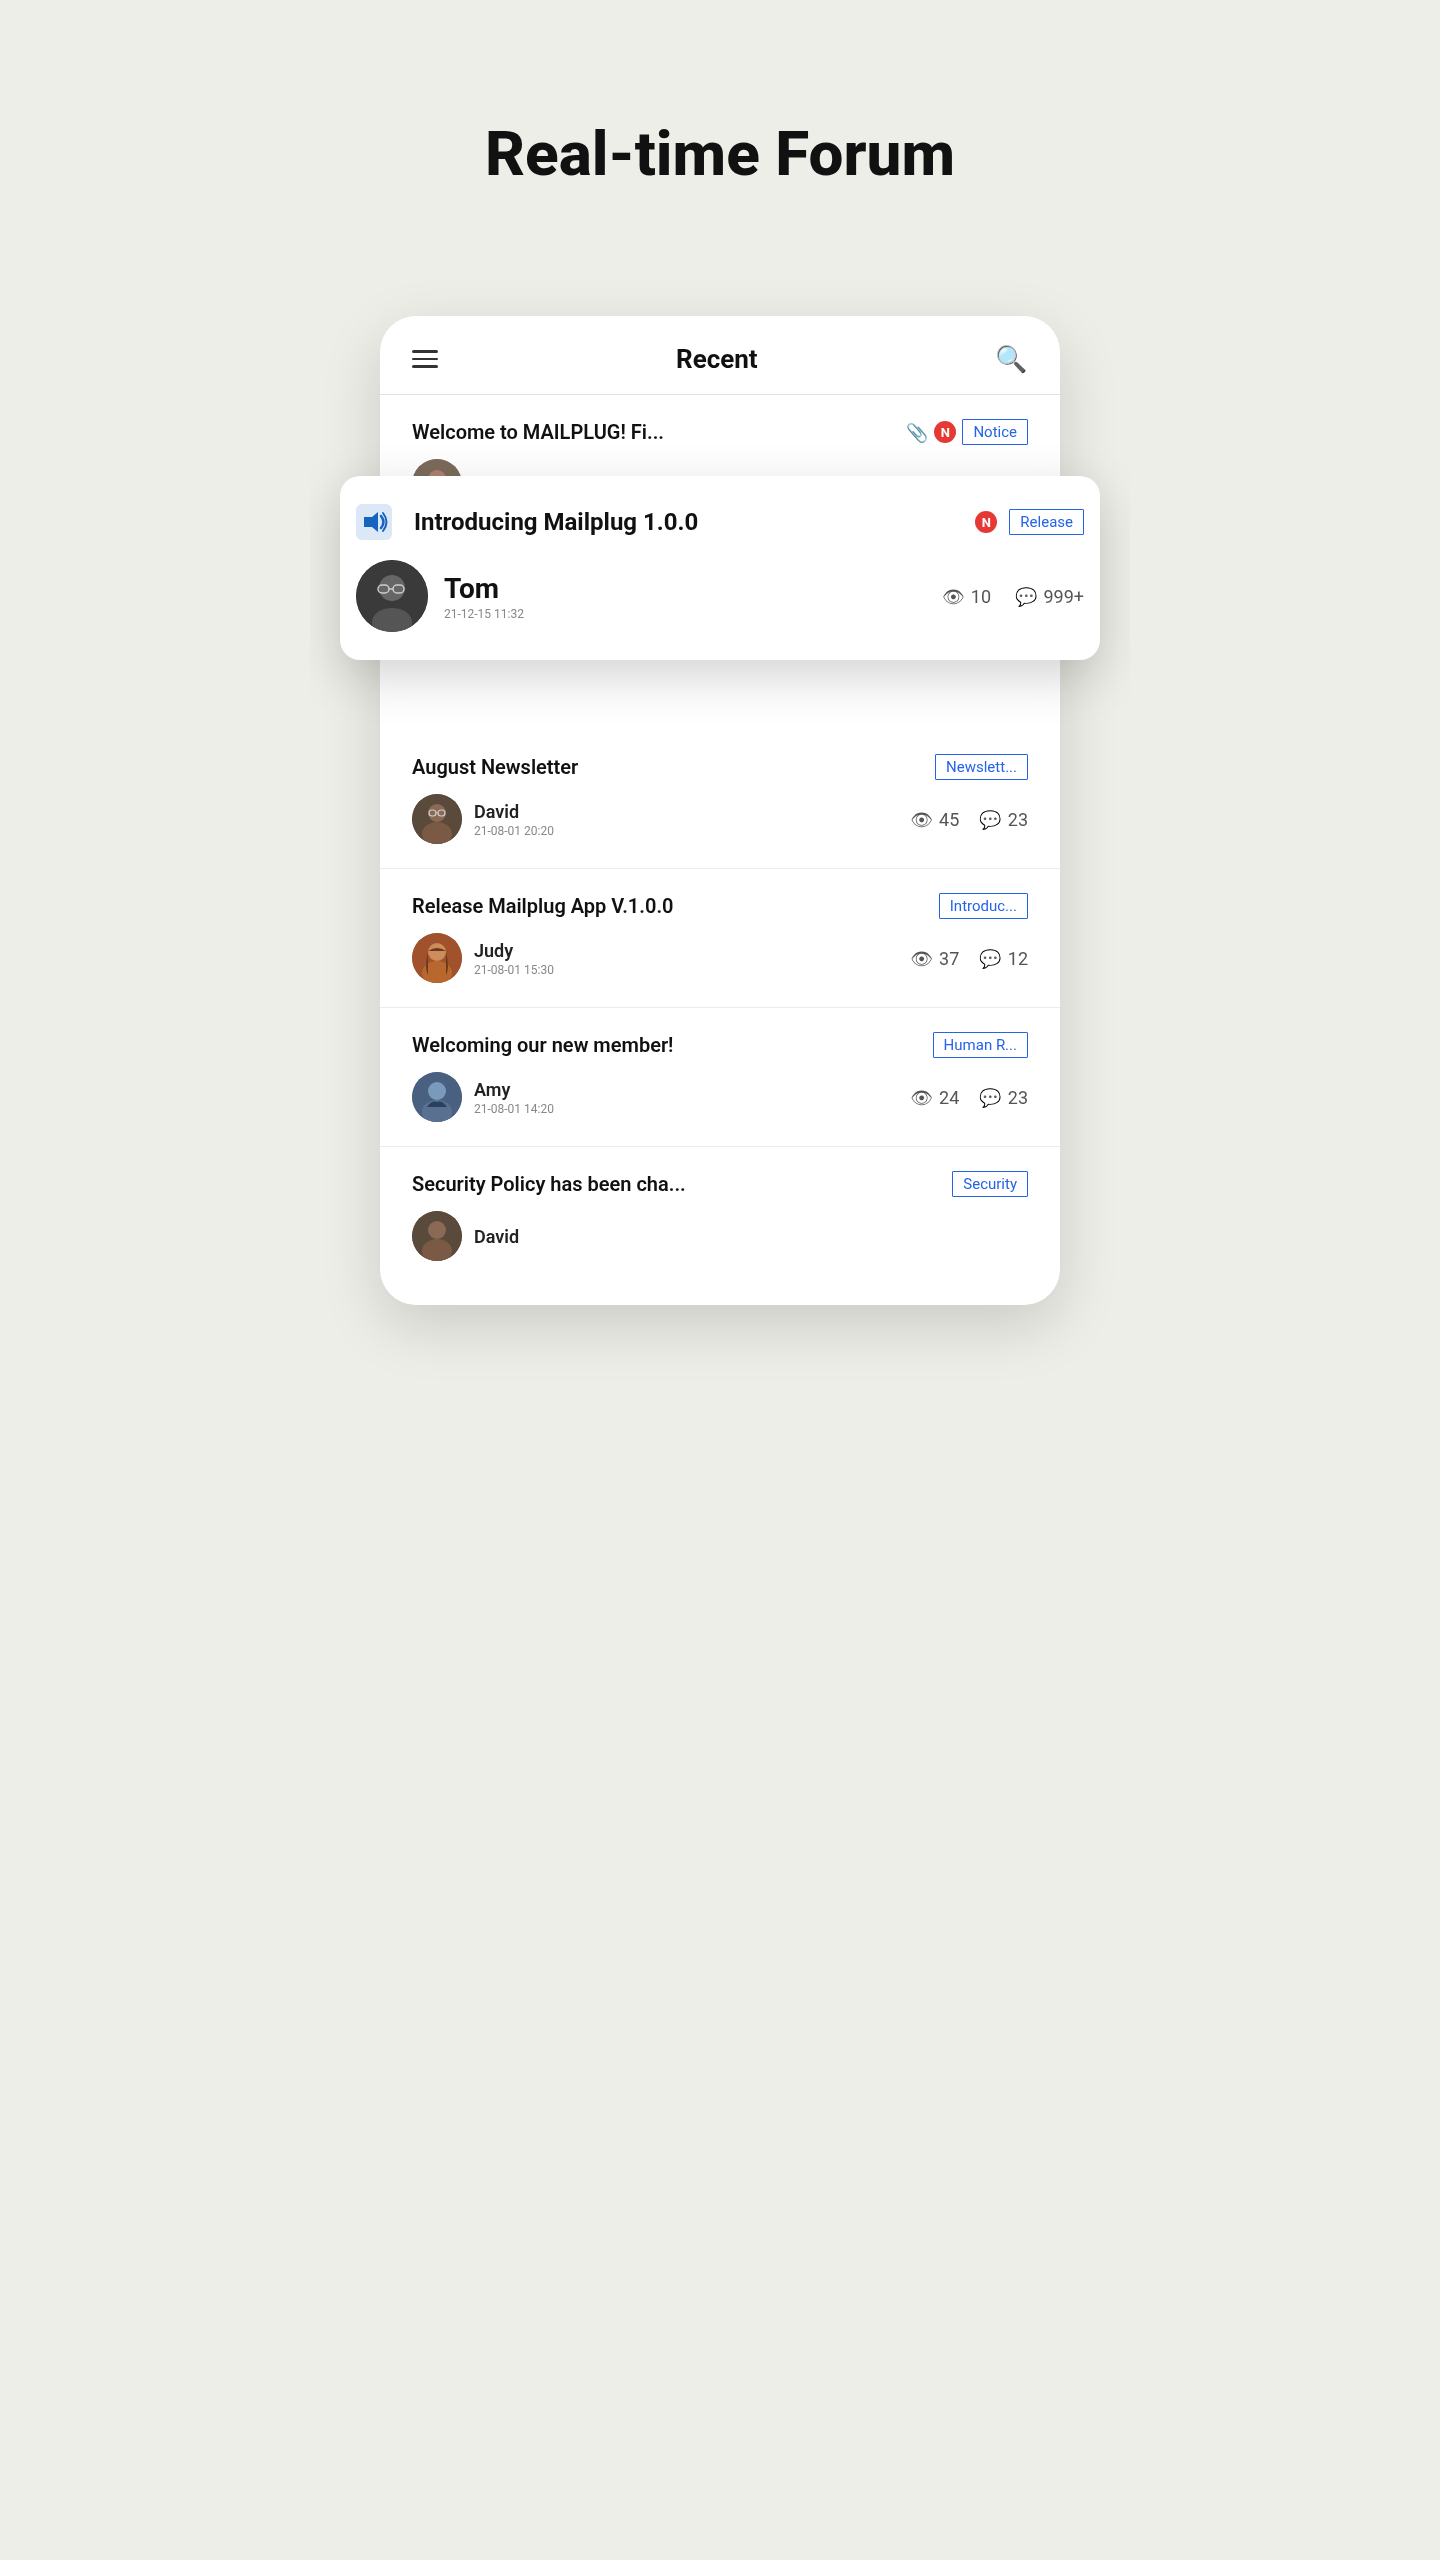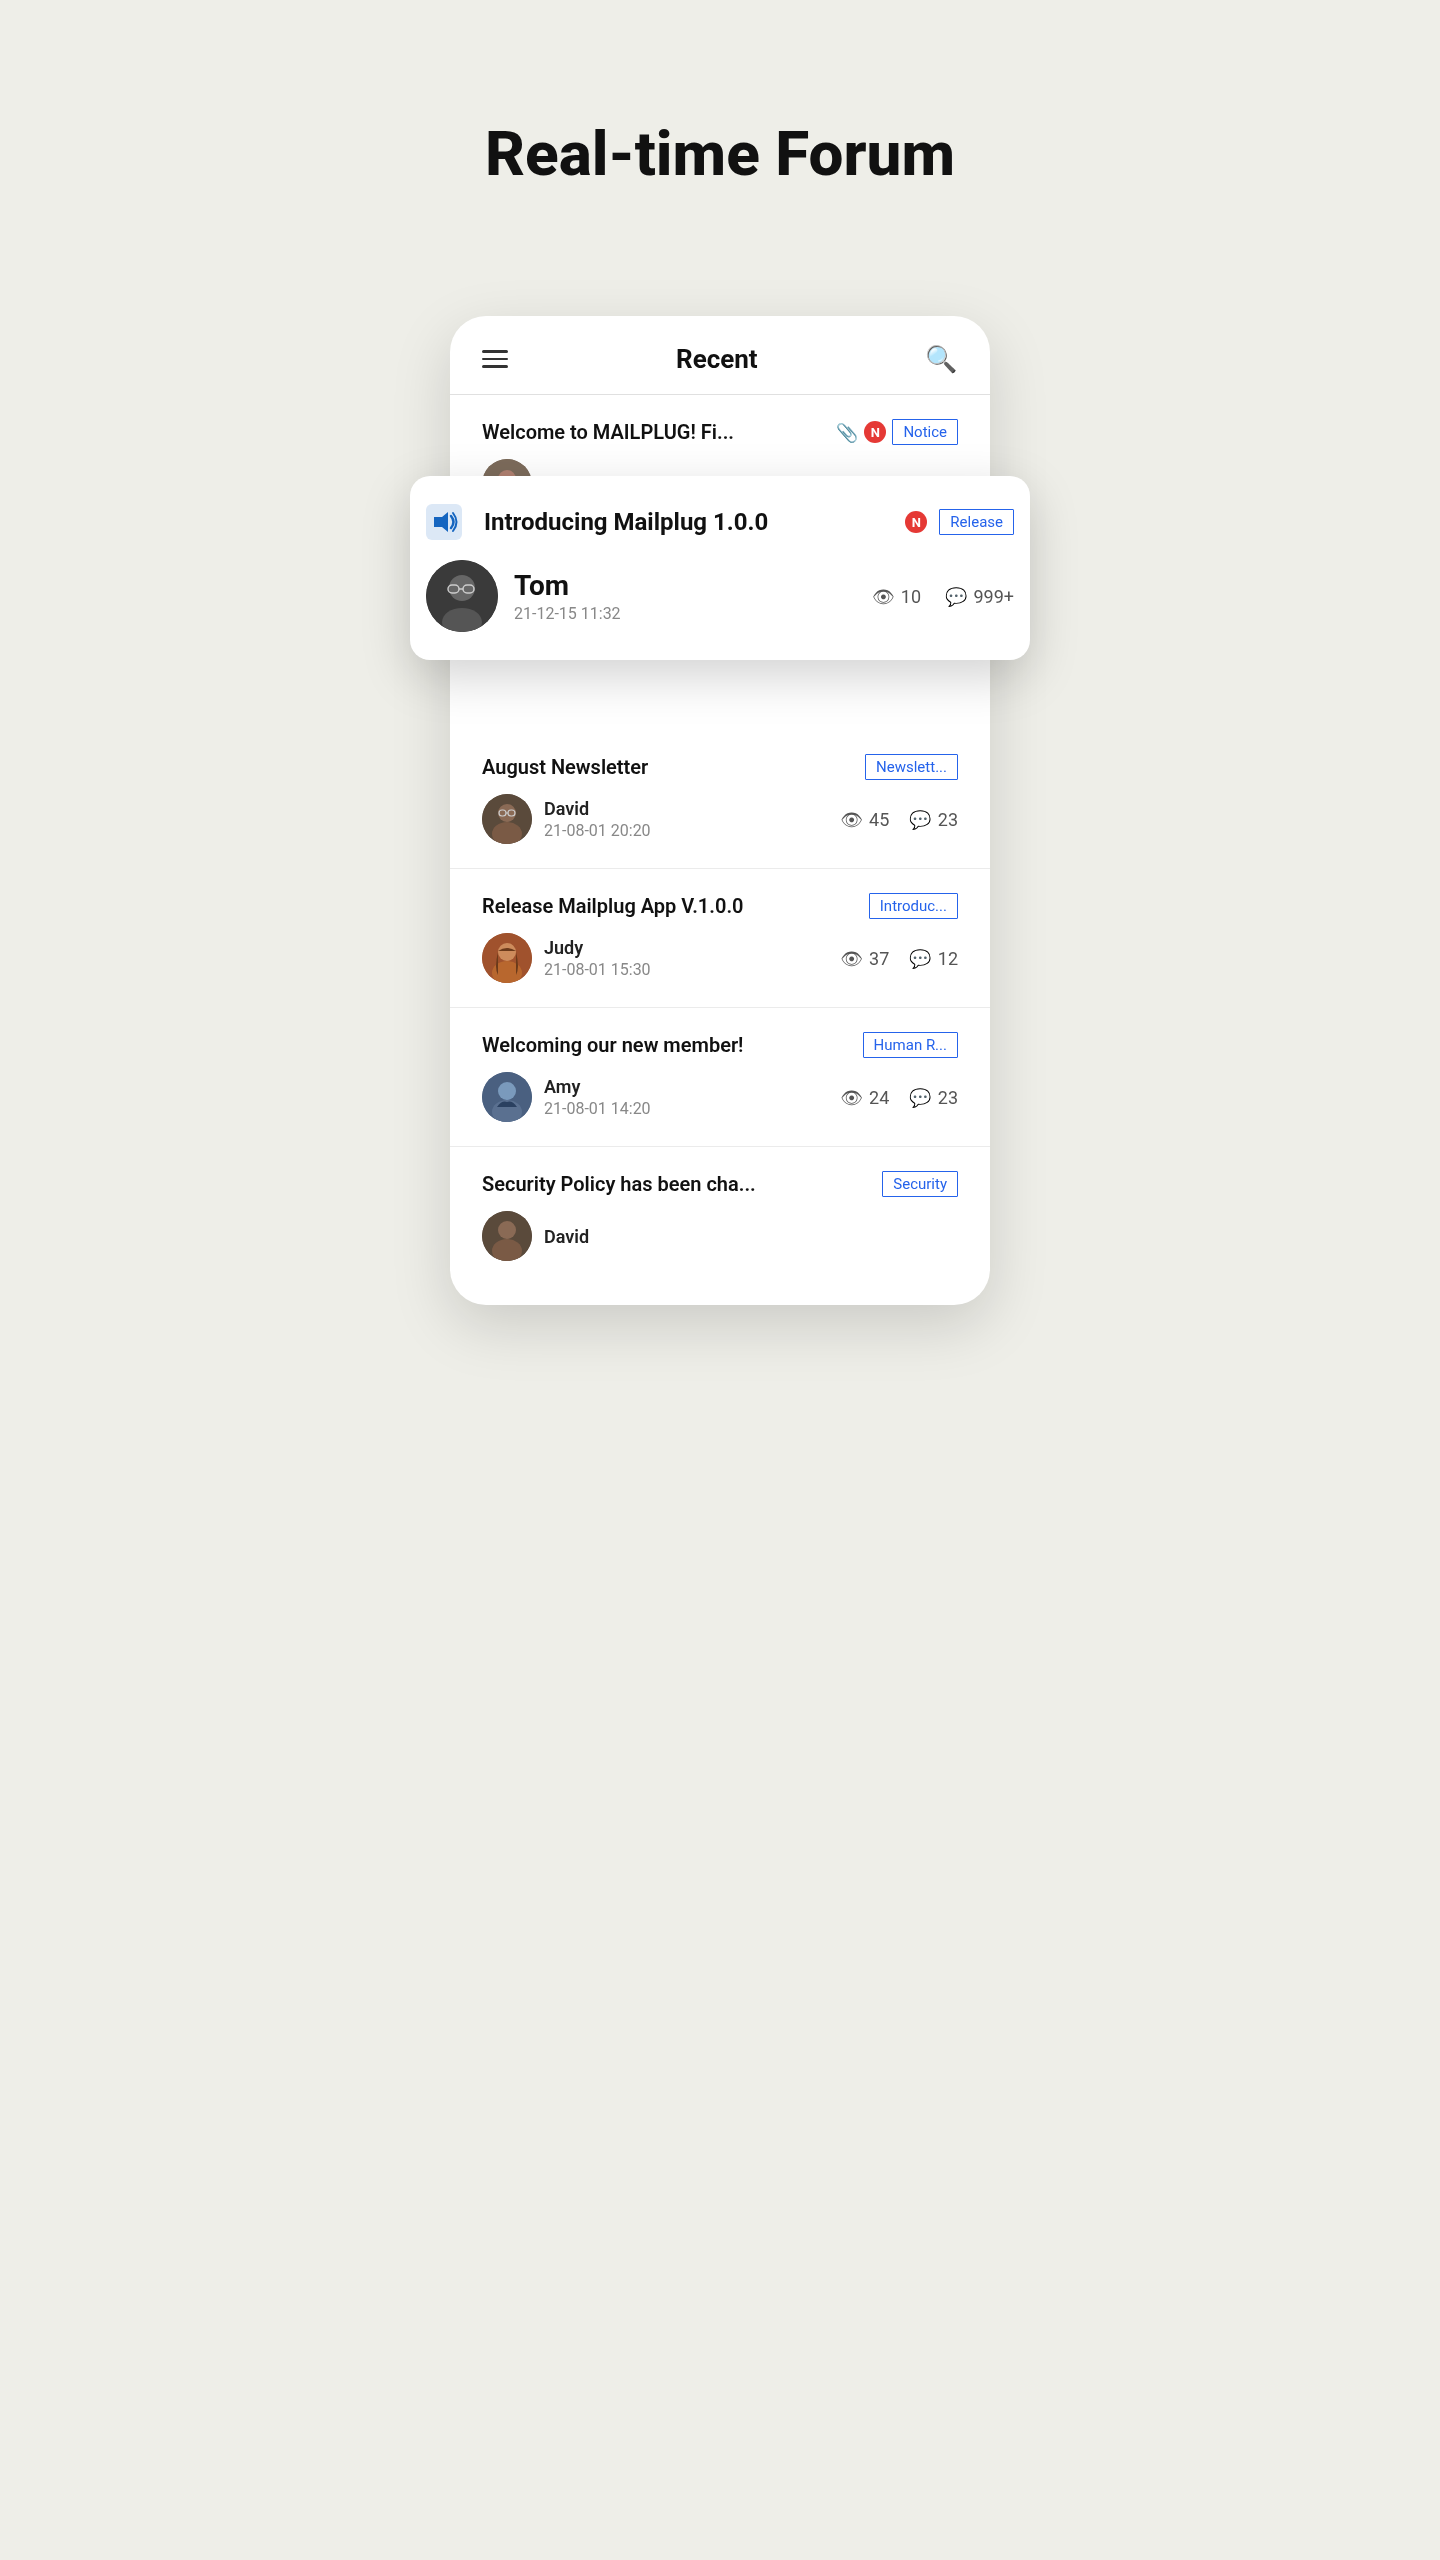--- a/index.html
+++ b/index.html
@@ -31,21 +31,21 @@
     }
 
     .hero-subtitle {
       font-size: 26px;
       color: #555;
       line-height: 1.5;
     }
 
     .phone-container {
       margin: 40px auto;
-      width: 540px;
+      width: 680px;
       background: #fff;
       border-radius: 36px;
       box-shadow: 0 20px 60px rgba(0,0,0,0.15);
       overflow: visible;
       position: relative;
       padding-bottom: 20px;
     }
 
     .app-header {
       display: flex;
@@ -212,21 +212,21 @@
       color: #222;
     }
 
     .author-name-lg {
       font-size: 28px;
       font-weight: 700;
       color: #111;
     }
 
     .post-date {
-      font-size: 16px;
+      font-size: 12px;
       color: #888;
       margin-top: 2px;
     }
 
     .stats-row {
       display: flex;
       align-items: center;
       gap: 20px;
       margin-left: auto;
     }

